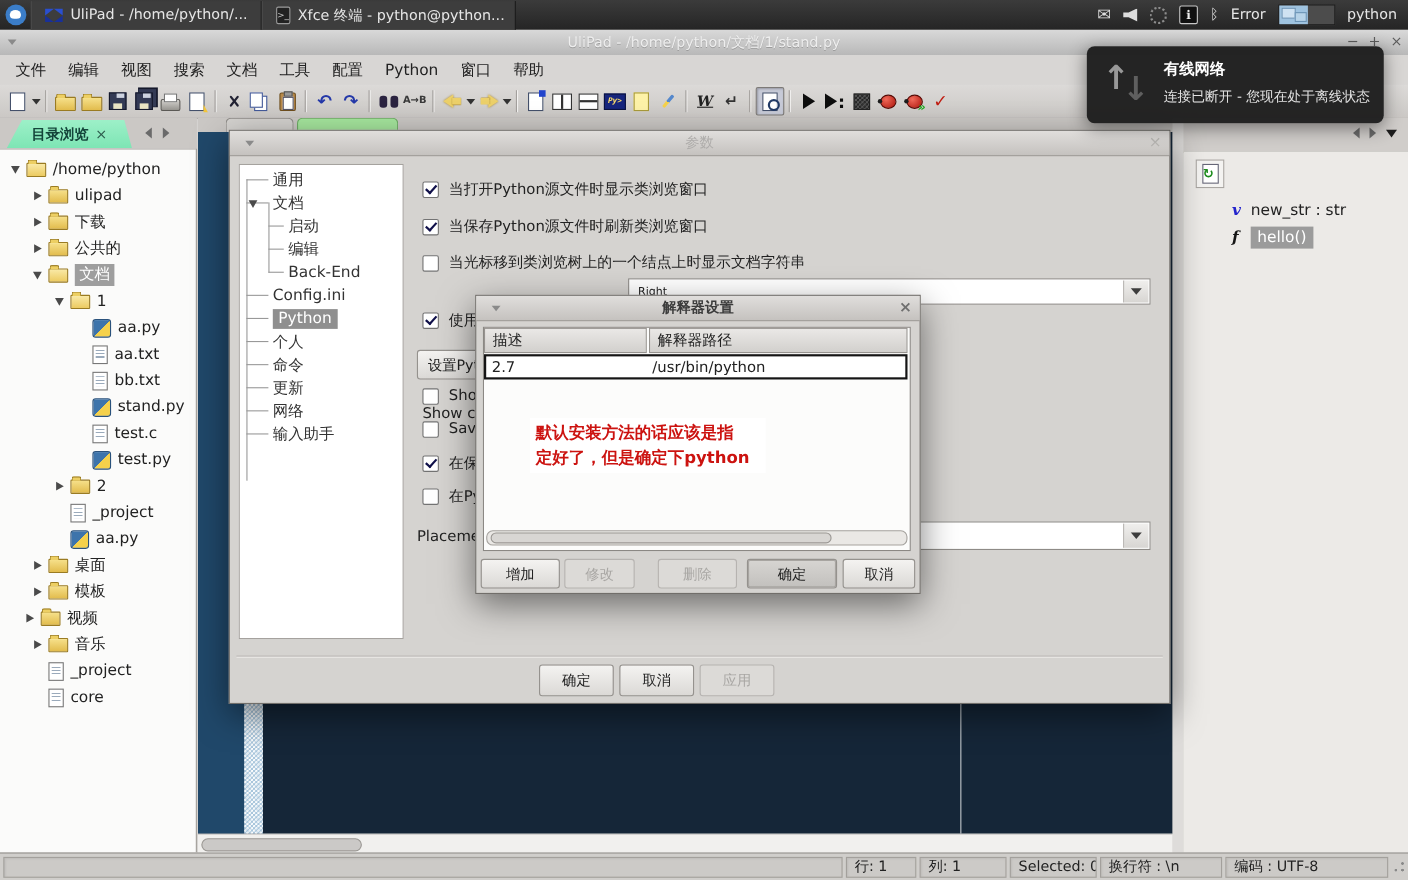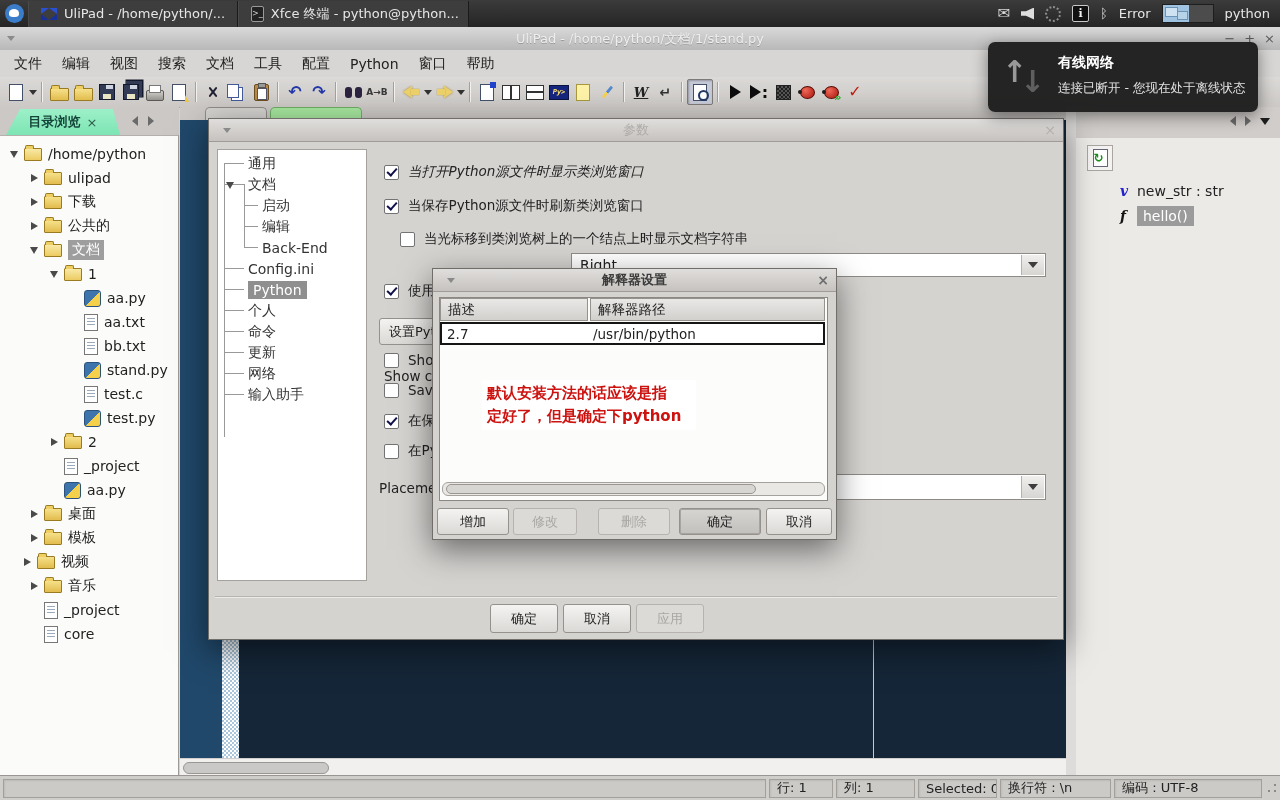--- a/index.html
+++ b/index.html
@@ -172,21 +172,21 @@
   .prow{height:21px;display:flex;align-items:center;position:relative}
   .pstub{height:1px;background:#999;flex:none}
   .psel{background:#8f8f8f;color:#fff;padding:1px 5px}
   .ptrunk{position:absolute;width:1px;background:#999}
   .pexp{position:absolute;width:0;height:0;border-top:7px solid #4a4a4a;border-left:4px solid transparent;border-right:4px solid transparent}
   .cbrow{position:absolute;left:175px;display:flex;align-items:center;gap:9px;font-size:13.5px;white-space:nowrap}
   .cb{width:15px;height:15px;background:#fff;border:1px solid #737373;border-radius:2px;position:relative;flex:none;box-sizing:border-box}
   .cb.on::after{content:'';position:absolute;left:2px;top:2px;width:8px;height:4px;
     border-left:2px solid #10104a;border-bottom:2px solid #10104a;transform:rotate(-48deg)}
   .flabel{position:absolute;font-size:13.5px;white-space:nowrap}
-  .combo{position:absolute;background:#fff;border:1px solid #8e8b87;font-size:14px;display:flex;align-items:center;
+  .combo{position:absolute;background:#fff;border:1px solid #8e8b87;font-size:10px;display:flex;align-items:center;
     padding-left:8px;box-sizing:border-box}
   .combo .arr{position:absolute;right:1px;top:1px;bottom:1px;width:22px;background:linear-gradient(#f0efed,#d7d5d2);
     border-left:1px solid #b5b2ae;display:flex;align-items:center;justify-content:center}
   .arr i{width:0;height:0;border-left:5px solid transparent;border-right:5px solid transparent;border-top:6px solid #3d3d3d}
   .btn{background:linear-gradient(#f4f3f1,#dbd9d6);border:1px solid #95928e;border-radius:3px;font-size:13px;color:#222;
     display:flex;align-items:center;justify-content:center;box-sizing:border-box}
   .btn.dis{color:#a9a7a4;border-color:#b6b3b0;background:#dcdad7}
   .btn.def{background:linear-gradient(#d7d5d2,#c2c0bd);box-shadow:inset 0 0 0 1px #a8a5a1}
   #prefs-sep{position:absolute;left:6px;right:6px;top:477px;border-top:1px solid #b6b3b0;border-bottom:1px solid #ece9e7}
   
@@ -616,29 +616,29 @@
         <span class="pstub" style="margin-left: 6px; width: 20px; margin-right: 4px;"></span>
         <span>网络</span>
       </div>
       <div class="prow">
         <span class="pstub" style="margin-left: 6px; width: 20px; margin-right: 4px;"></span>
         <span>输入助手</span>
       </div>
     </div>
 
   <div id="prefs-opts">
-      <div class="cbrow" style="top: 44px; font-style: italic;">
+      <div class="cbrow" style="top: 44px;">
         <span class="cb on"></span>
         <span>当打开Python源文件时显示类浏览窗口</span>
       </div>
       <div class="cbrow" style="top: 78px;">
         <span class="cb on"></span>
         <span>当保存Python源文件时刷新类浏览窗口</span>
       </div>
-      <div class="cbrow" style="top: 111px; margin-left: 16px;">
+      <div class="cbrow" style="top: 111px;">
         <span class="cb"></span>
         <span>当光标移到类浏览树上的一个结点上时显示文档字符串</span>
       </div>
       <div class="cbrow" style="top: 163px;">
         <span class="cb on"></span>
         <span>使用上</span>
       </div>
       <div class="cbrow" style="top: 233px;">
         <span class="cb"></span>
         <span>Show</span>

